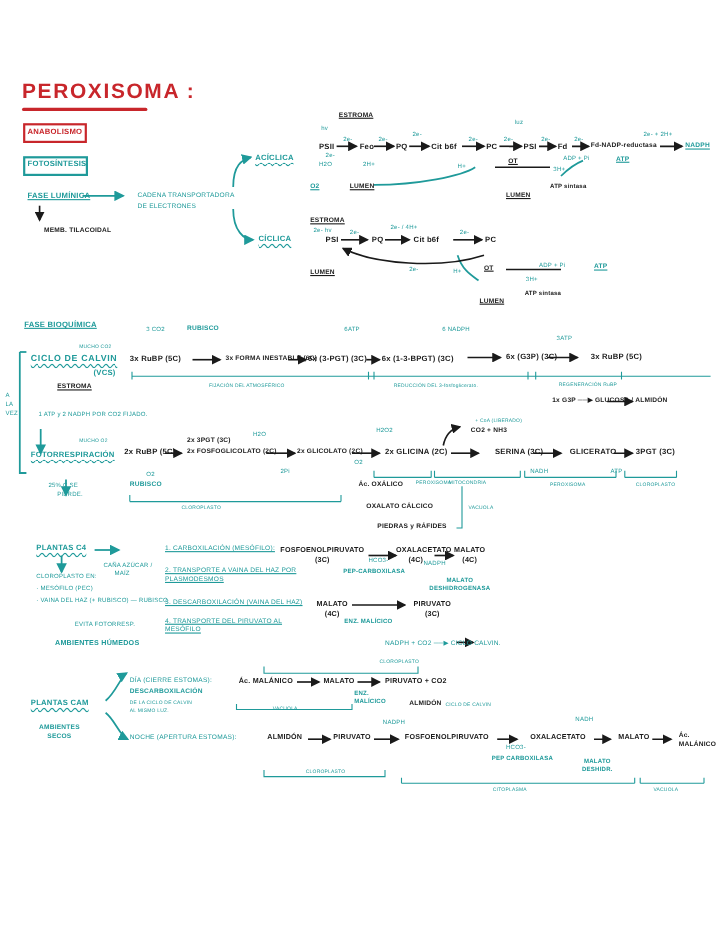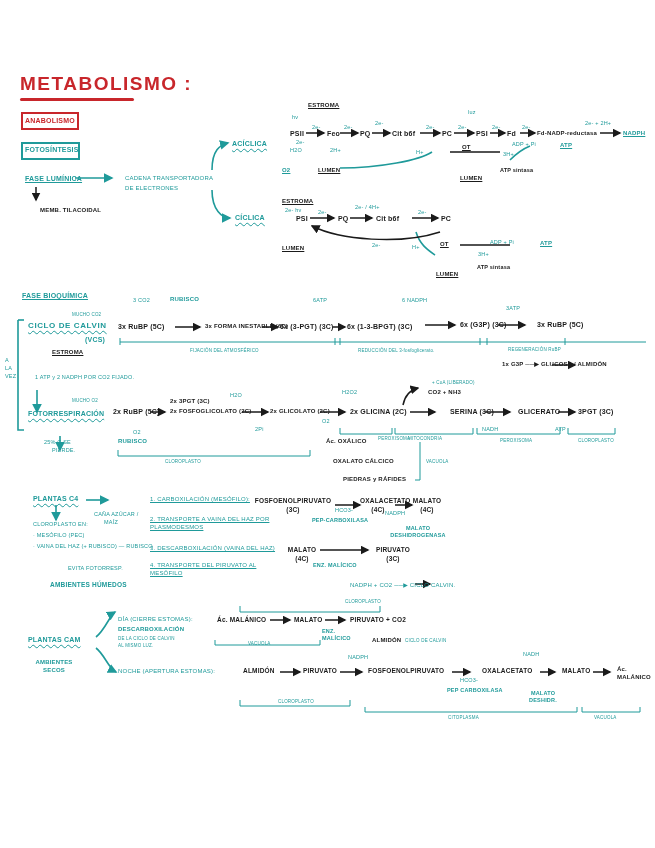--- a/index.html
+++ b/index.html
@@ -97,21 +97,21 @@
     <path d="M270,620 H290" marker-end="url(#ab)"></path>
     <path d="M325,620 H345" marker-end="url(#ab)"></path>
     <path d="M280,672 H300" marker-end="url(#ab)"></path>
     <path d="M340,672 H362" marker-end="url(#ab)"></path>
     <path d="M452,672 H470" marker-end="url(#ab)"></path>
     <path d="M540,672 H555" marker-end="url(#ab)"></path>
     <path d="M593,672 H610" marker-end="url(#ab)"></path>
   </g>
 </svg>
 
-<div class="t title" style="left:20px;top:74px;">METABOLISMO :</div>
+<div class="t title" style="left:20px;top:74px;">PEROXISOMA :</div>
 <div class="title-line"></div>
 
 <div class="box-red" style="left:21px;top:112px;width:54px;height:14px;"></div>
 <div class="t red" style="left:25px;top:117px;font-size:7px;font-weight:bold;">ANABOLISMO</div>
 
 <div class="box-tl" style="left:21px;top:142px;width:55px;height:14px;"></div>
 <div class="t tlb" style="left:25px;top:146px;">FOTOSÍNTESIS</div>
 
 <div class="t tlb ul" style="left:25px;top:175px;">FASE LUMÍNICA</div>
 <div class="t blk" style="left:40px;top:207px;font-size:6px;">MEMB. TILACOIDAL</div>

